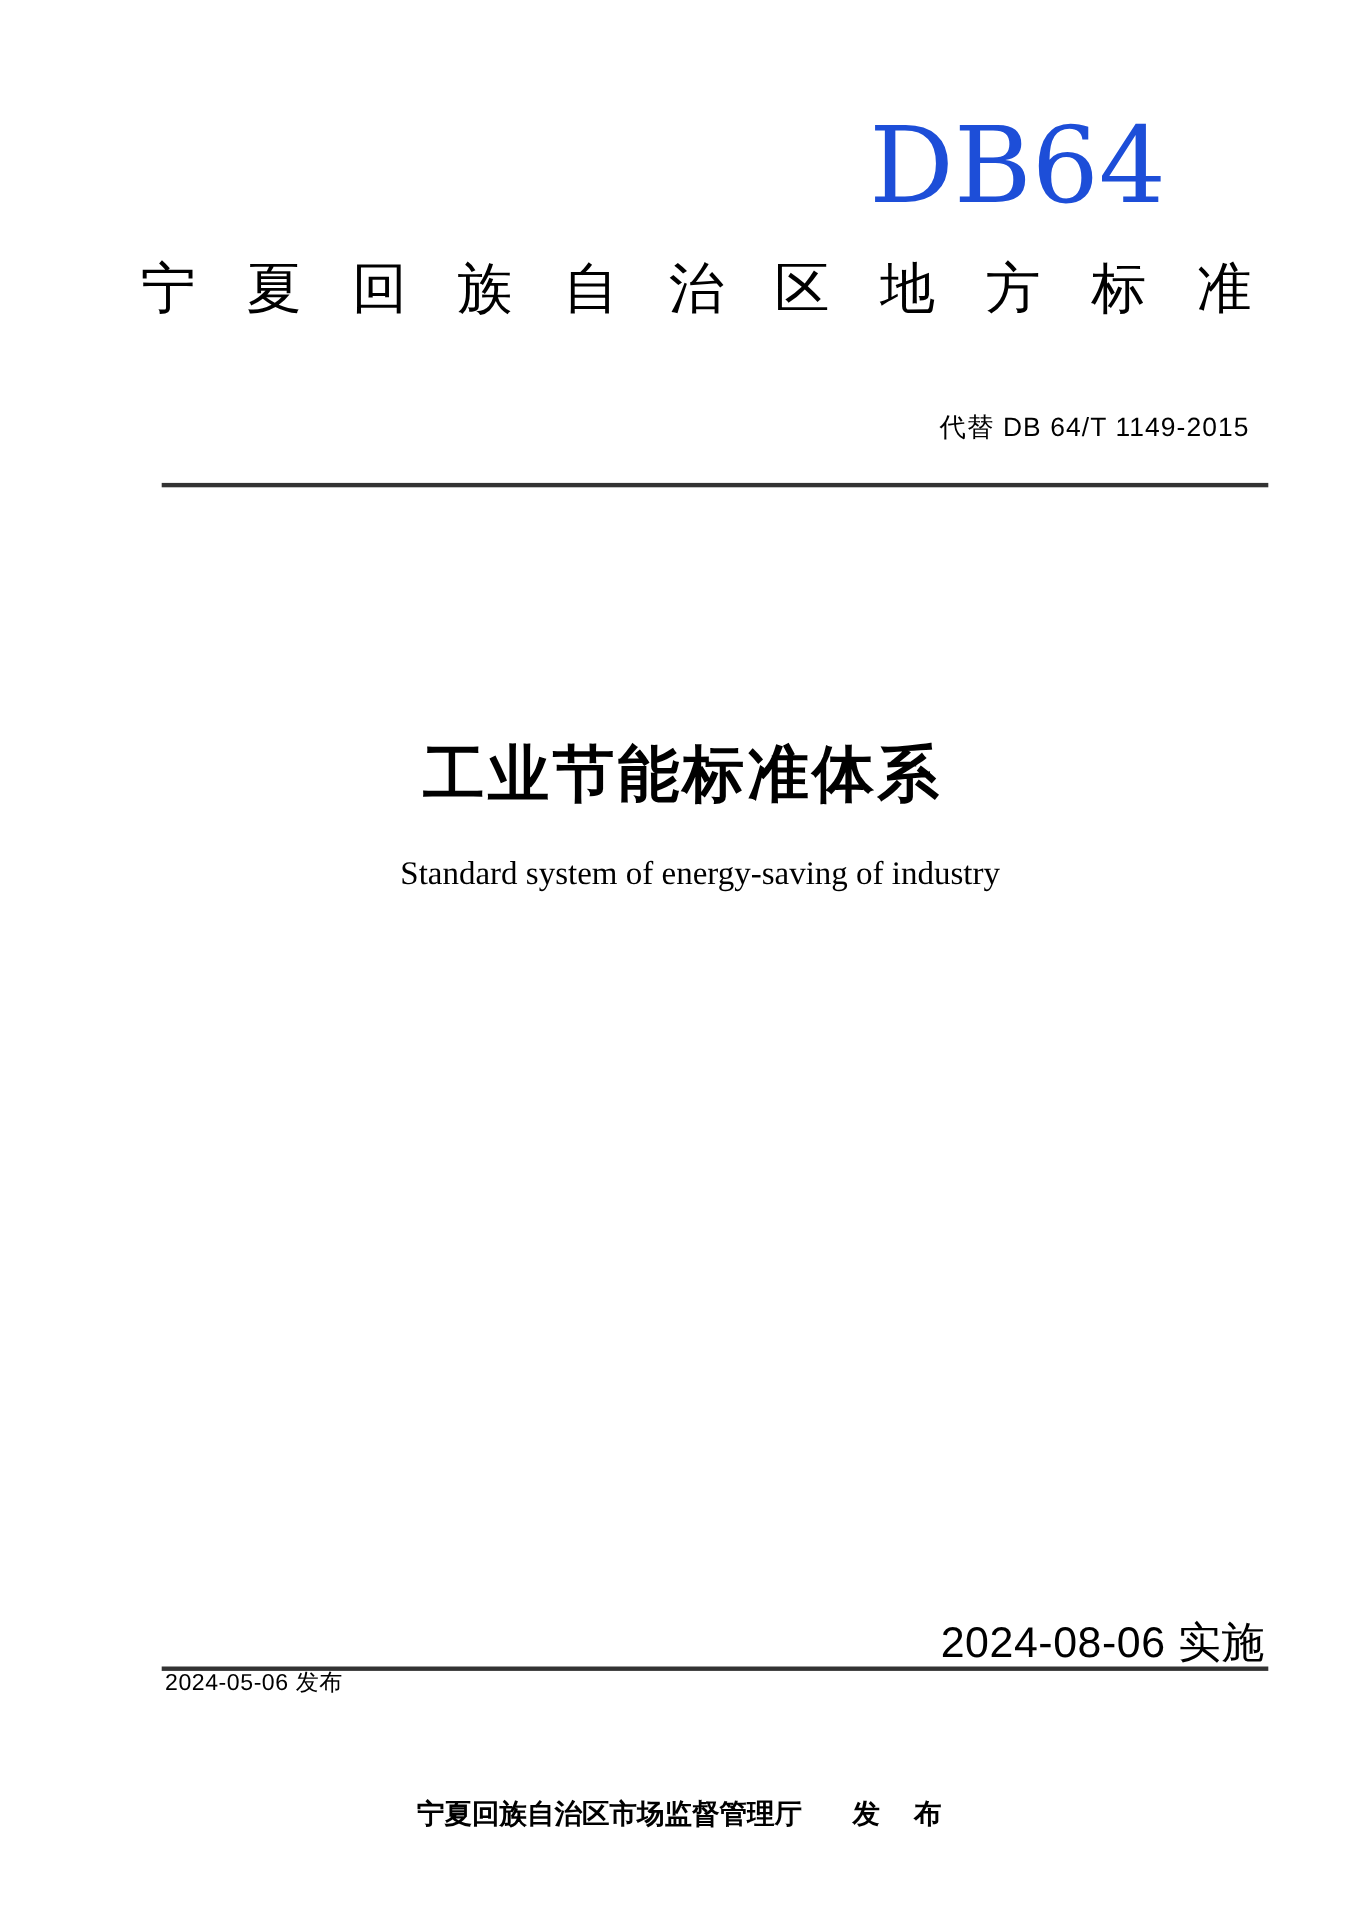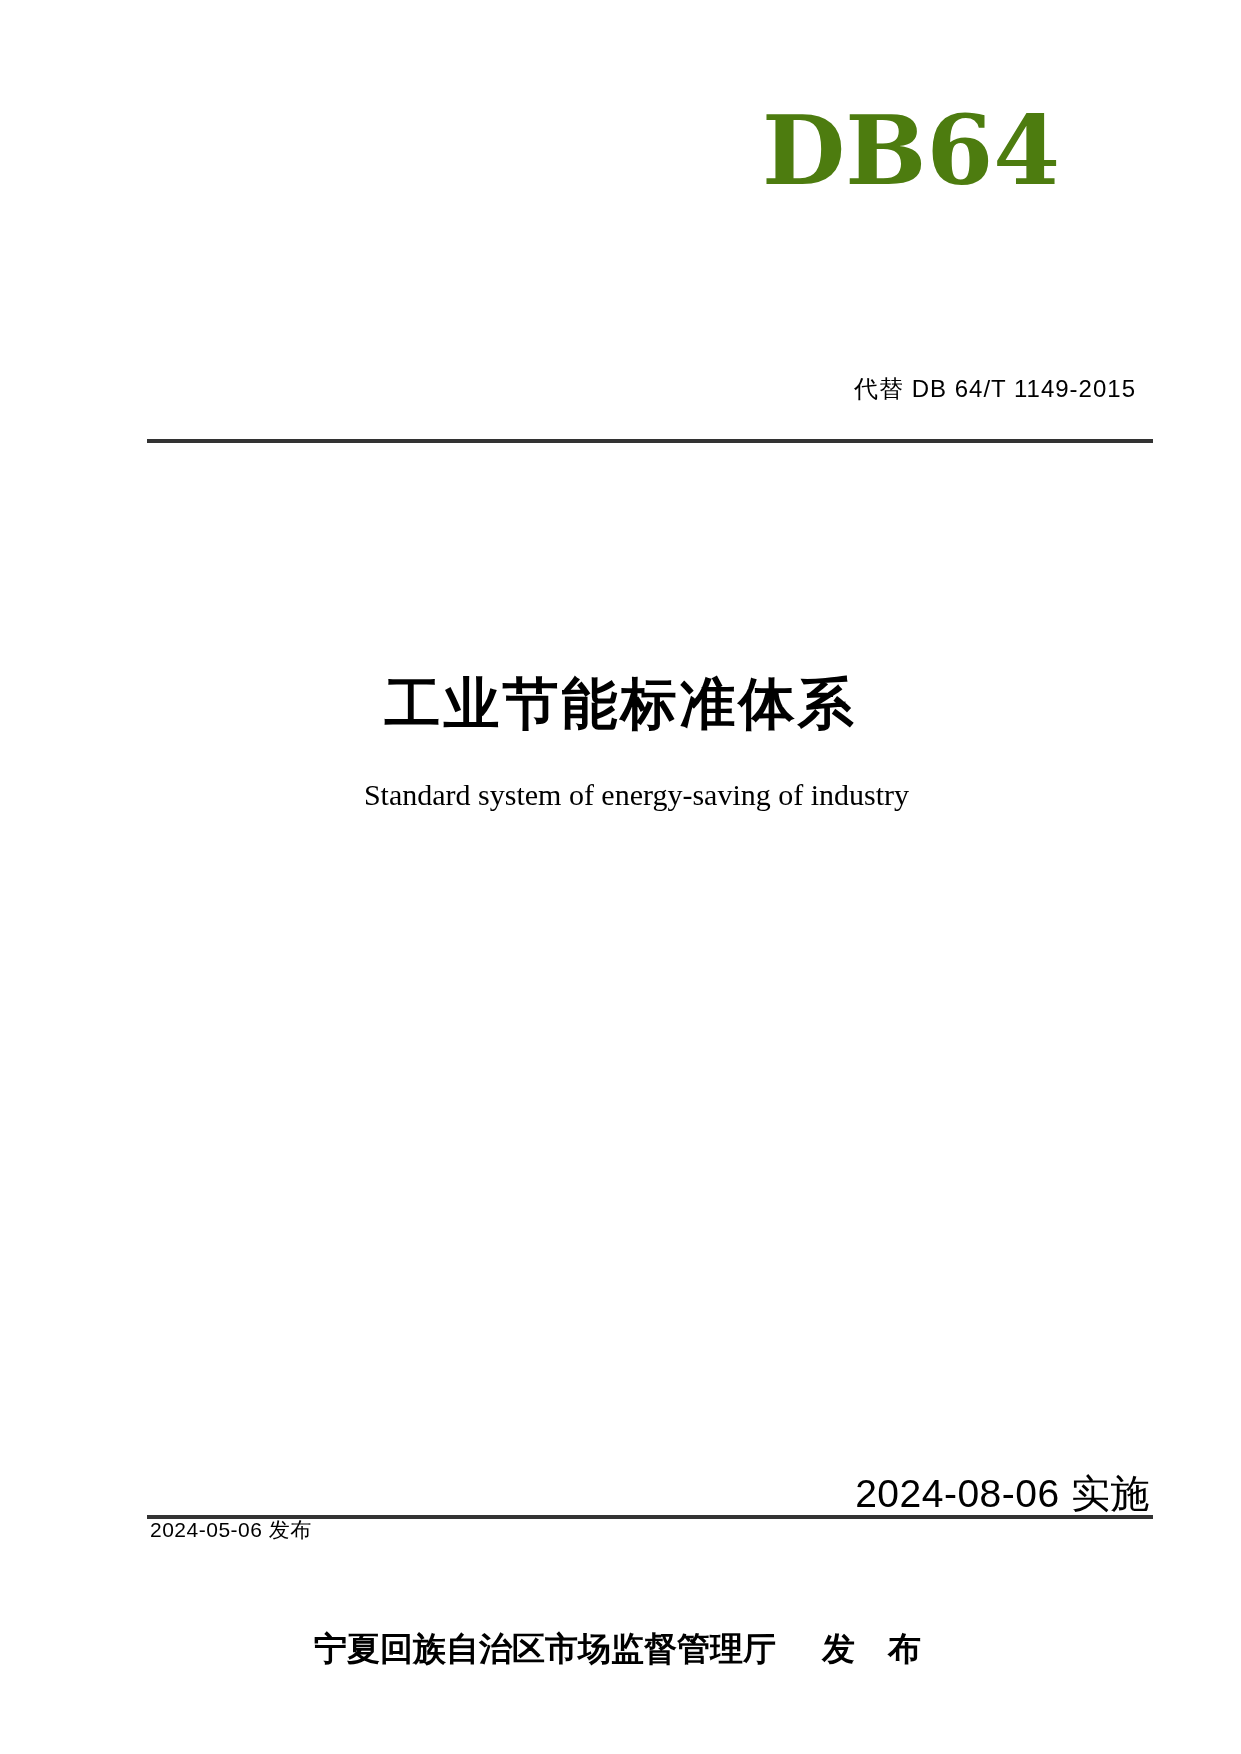--- a/index.html
+++ b/index.html
@@ -36,25 +36,25 @@
     margin-left: 14px;
     letter-spacing: 1px;
   }
 
   
   .db-logo {
     position: absolute;
     top: 103px;
     right: 181px;
     font-family: "DejaVu Serif", "Liberation Serif", serif;
-    font-weight: 700;
+    font-weight: 400;
     font-size: 96px;
     line-height: 96px;
     letter-spacing: 0px;
-    color: #4d7c0f;
+    color: #1d4ed8;
     white-space: nowrap;
   }
 
   
   .standard-type {
     position: absolute;
     left: 128px;
     top: 232px;
     font-size: 50px;
     line-height: 60px;
@@ -142,39 +142,40 @@
   
   .publisher-row {
     position: absolute;
     left: 0;
     right: 0;
     top: 1594px;
     display: flex;
     justify-content: center;
     align-items: baseline;
     gap: 46px;
-    font-size: 33px;
+    font-size: 25px;
     font-weight: 700;
     line-height: 38px;
     white-space: nowrap;
   }
   .publish-label {
     letter-spacing: 6px;
     word-spacing: 12px;
     margin-top: 36px;
   }
 </style>
 </head>
 <body>
 
 <div class="page">
 
 
   <div class="db-logo">DB64</div>
 
+  <div class="standard-type">宁夏回族自治区地方标准</div>
 
 
   <div class="supersede">代替 DB 64/T 1149-2015</div>
 
   <div class="rule rule-top"></div>
 
   <div class="title-zh">工业节能标准体系</div>
 
   <div class="title-en">Standard system of energy-saving of industry</div>
 

